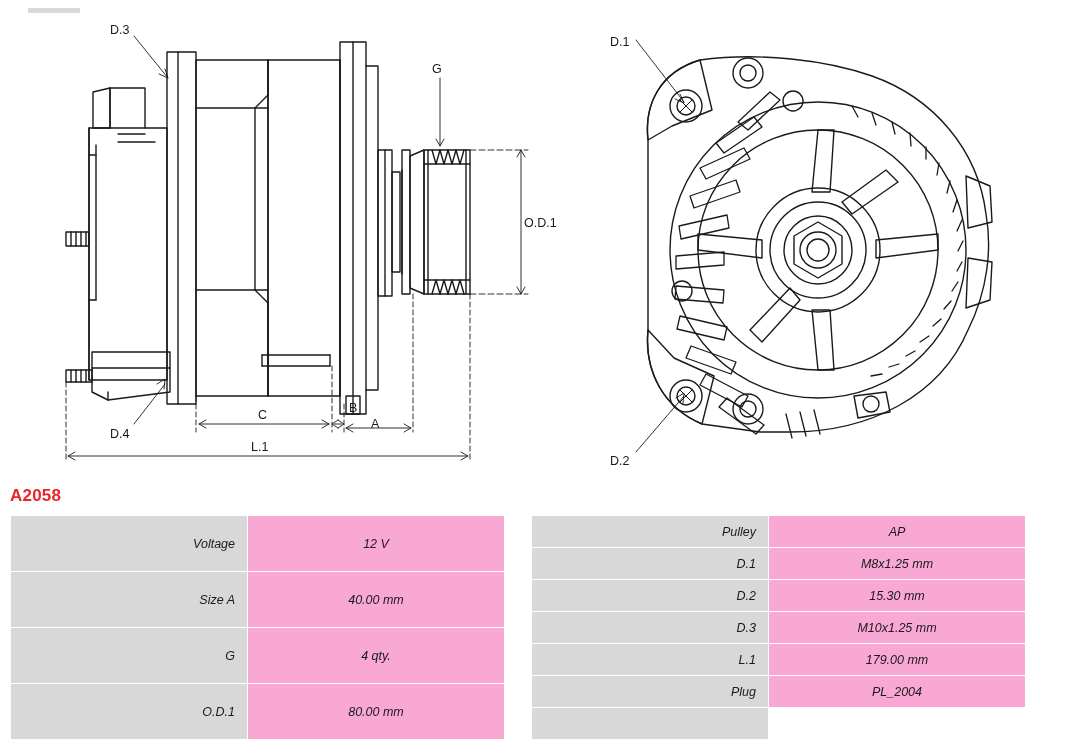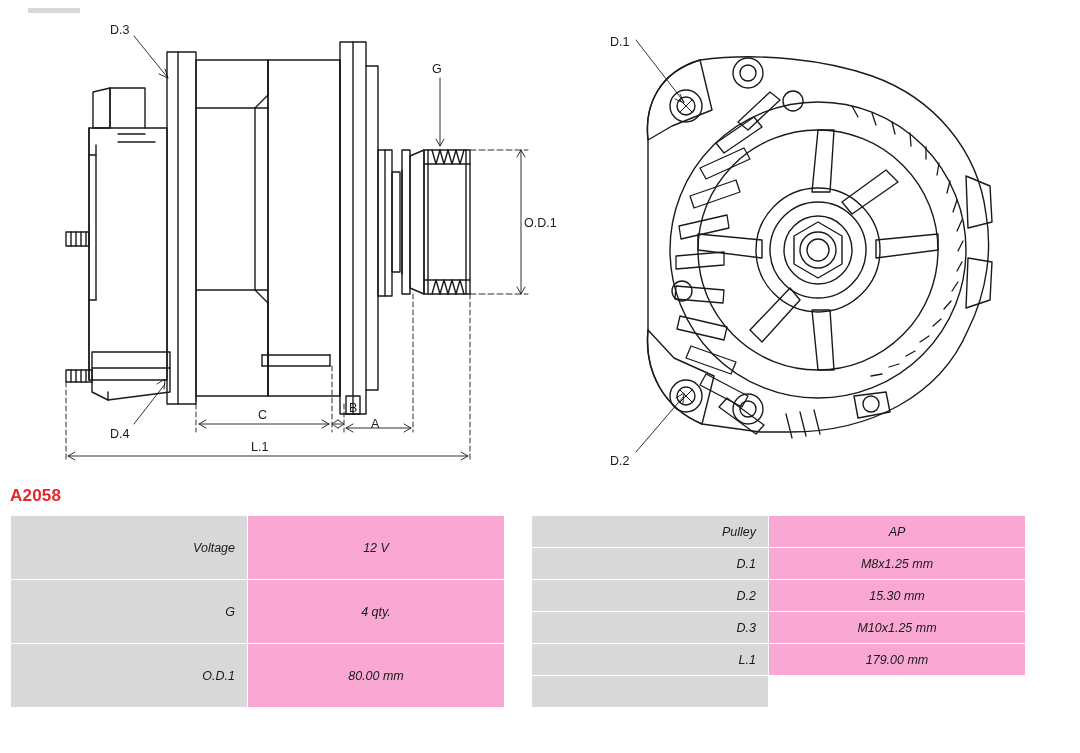--- a/index.html
+++ b/index.html
@@ -314,20 +314,24 @@
 <div class="part-number">A2058</div>
 
 <div class="spec-tables">
   <table class="spec">
     <tbody>
       <tr>
         <td class="label">Voltage</td>
         <td class="value">12 V</td>
       </tr>
       <tr>
+        <td class="label">Size A</td>
+        <td class="value">40.00 mm</td>
+      </tr>
+      <tr>
         <td class="label">G</td>
         <td class="value">4 qty.</td>
       </tr>
       <tr>
         <td class="label">O.D.1</td>
         <td class="value">80.00 mm</td>
       </tr>
     </tbody>
   </table>
 
@@ -347,20 +351,24 @@
         <td class="label">D.2</td>
         <td class="value">15.30 mm</td>
       </tr>
       <tr>
         <td class="label">D.3</td>
         <td class="value">M10x1.25 mm</td>
       </tr>
       <tr>
         <td class="label">L.1</td>
         <td class="value">179.00 mm</td>
+      </tr>
+      <tr>
+        <td class="label">Plug</td>
+        <td class="value">PL_2004</td>
       </tr>
       <tr>
         <td class="blank-label"></td>
         <td class="blank-value"></td>
       </tr>
     </tbody>
   </table>
 </div>
 
 </body></html>

